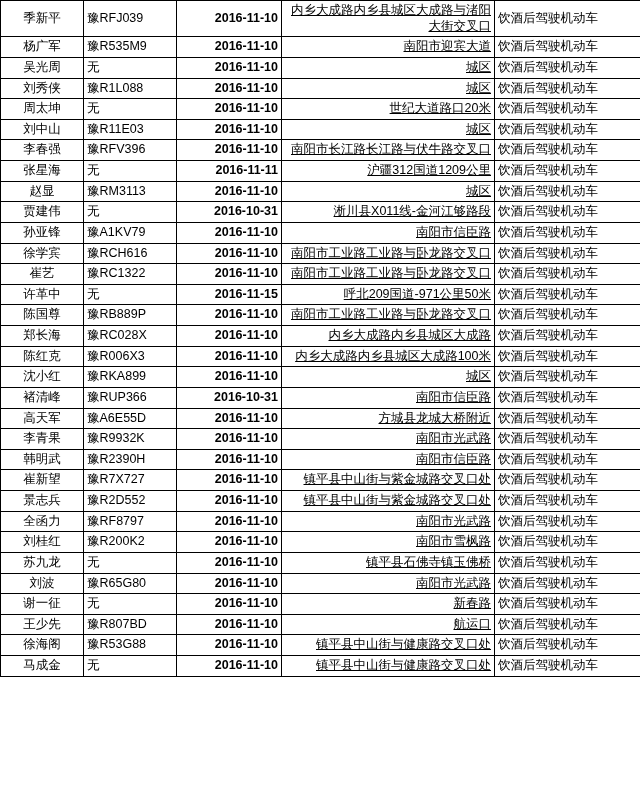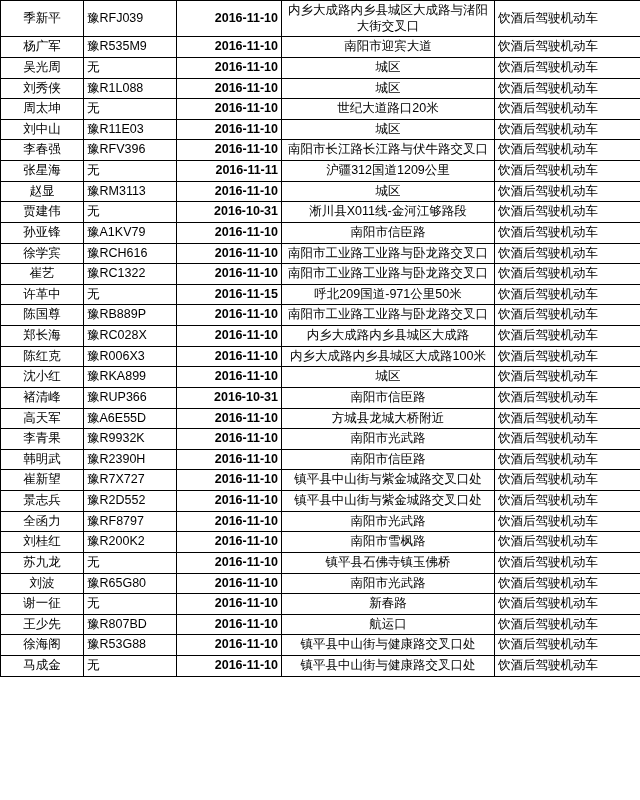--- a/index.html
+++ b/index.html
@@ -36,22 +36,23 @@
   td.c-plate {
     width: 86px;
   }
   td.c-date {
     width: 98px;
     text-align: right;
     font-weight: bold;
   }
   td.c-location {
     width: 206px;
-    text-align: center;
+    text-align: right;
     padding-left: 4px;
+    text-decoration: underline;
   }
   td.c-type {
     width: 160px;
     text-align: left;
     padding-left: 4px;
   }
 </style>
 </head>
 <body>
 

